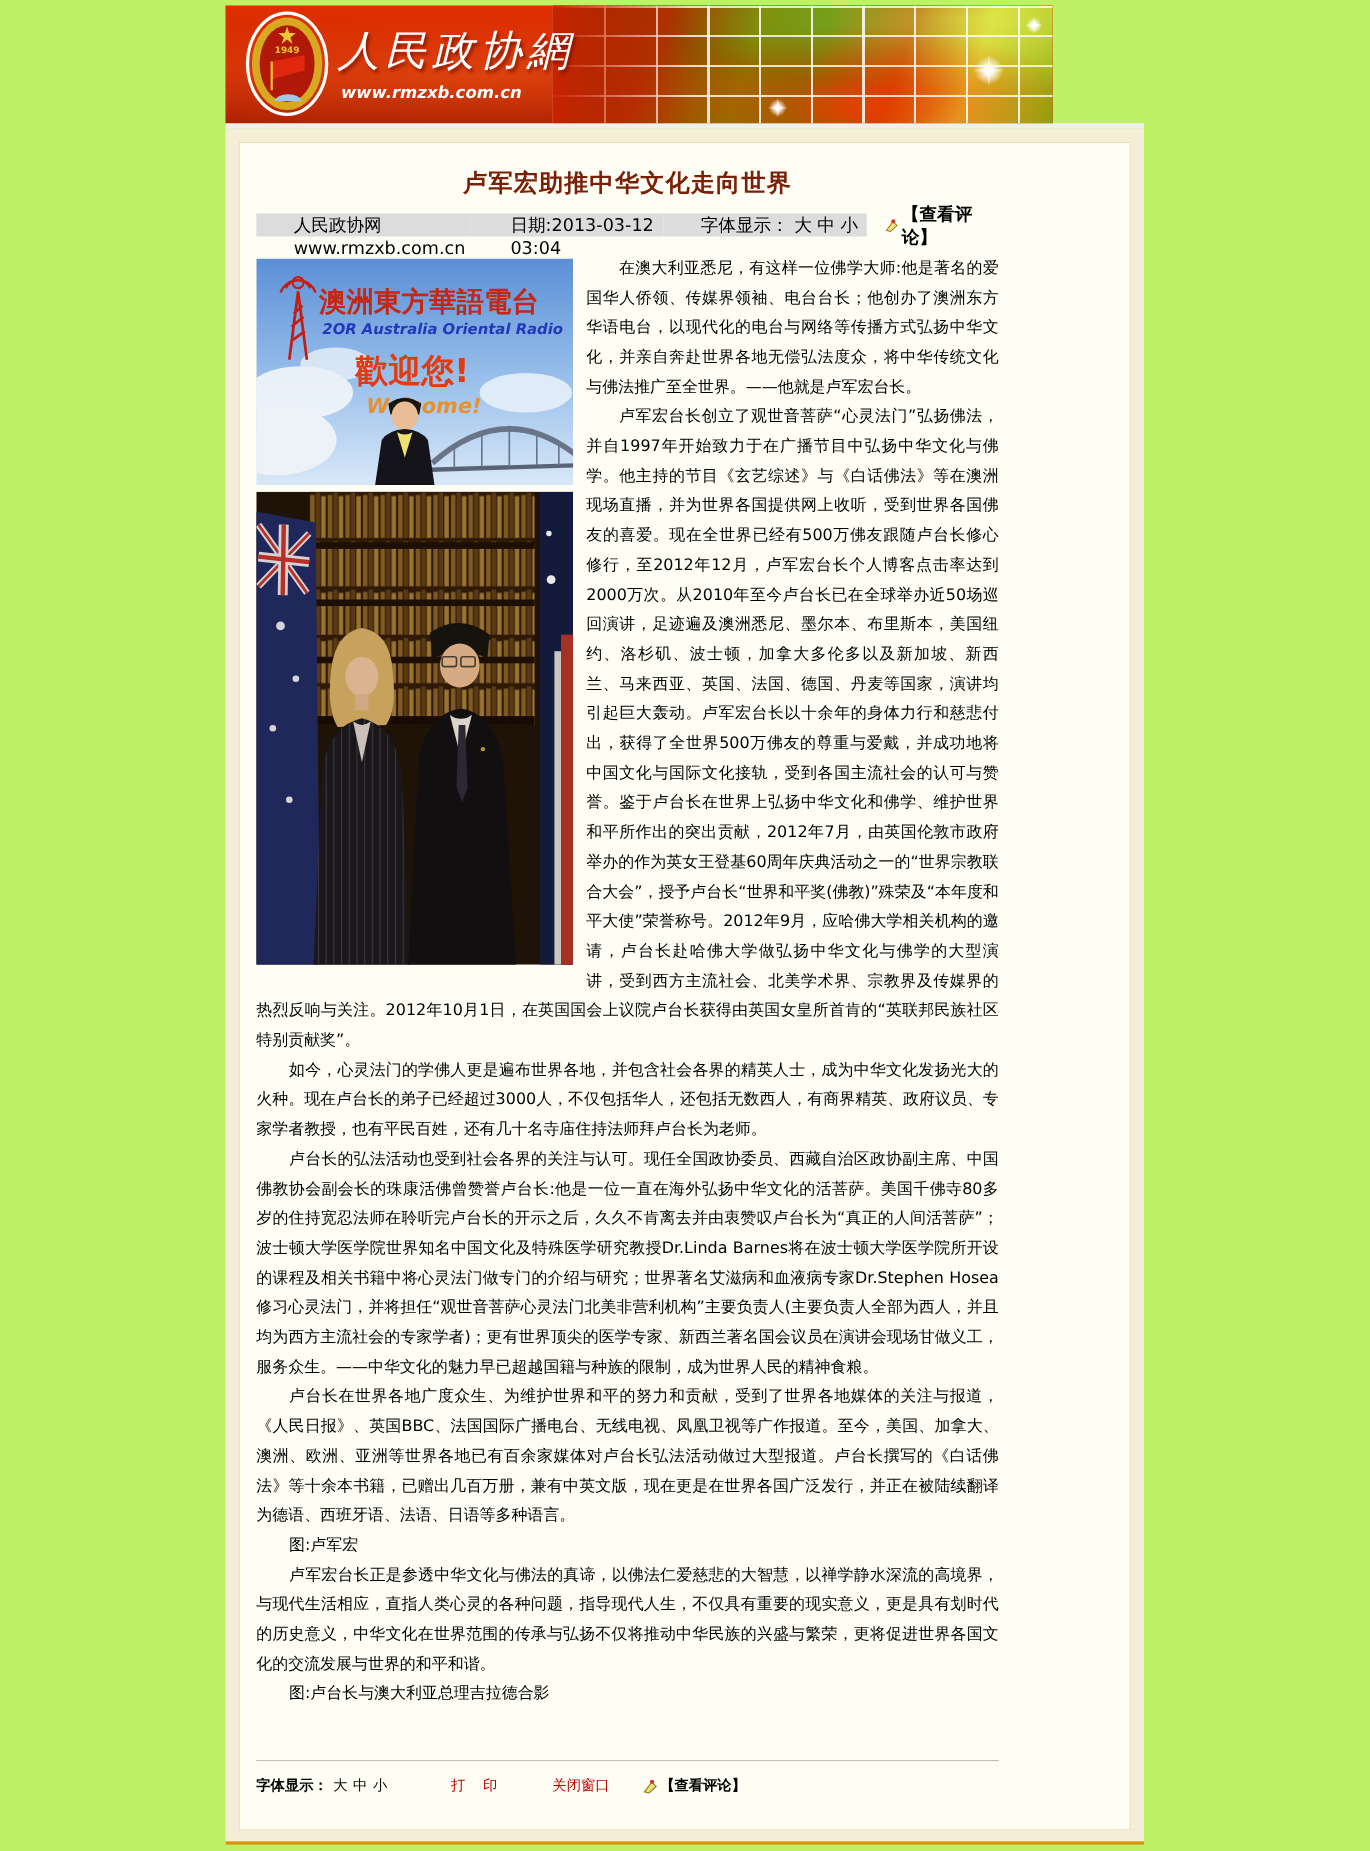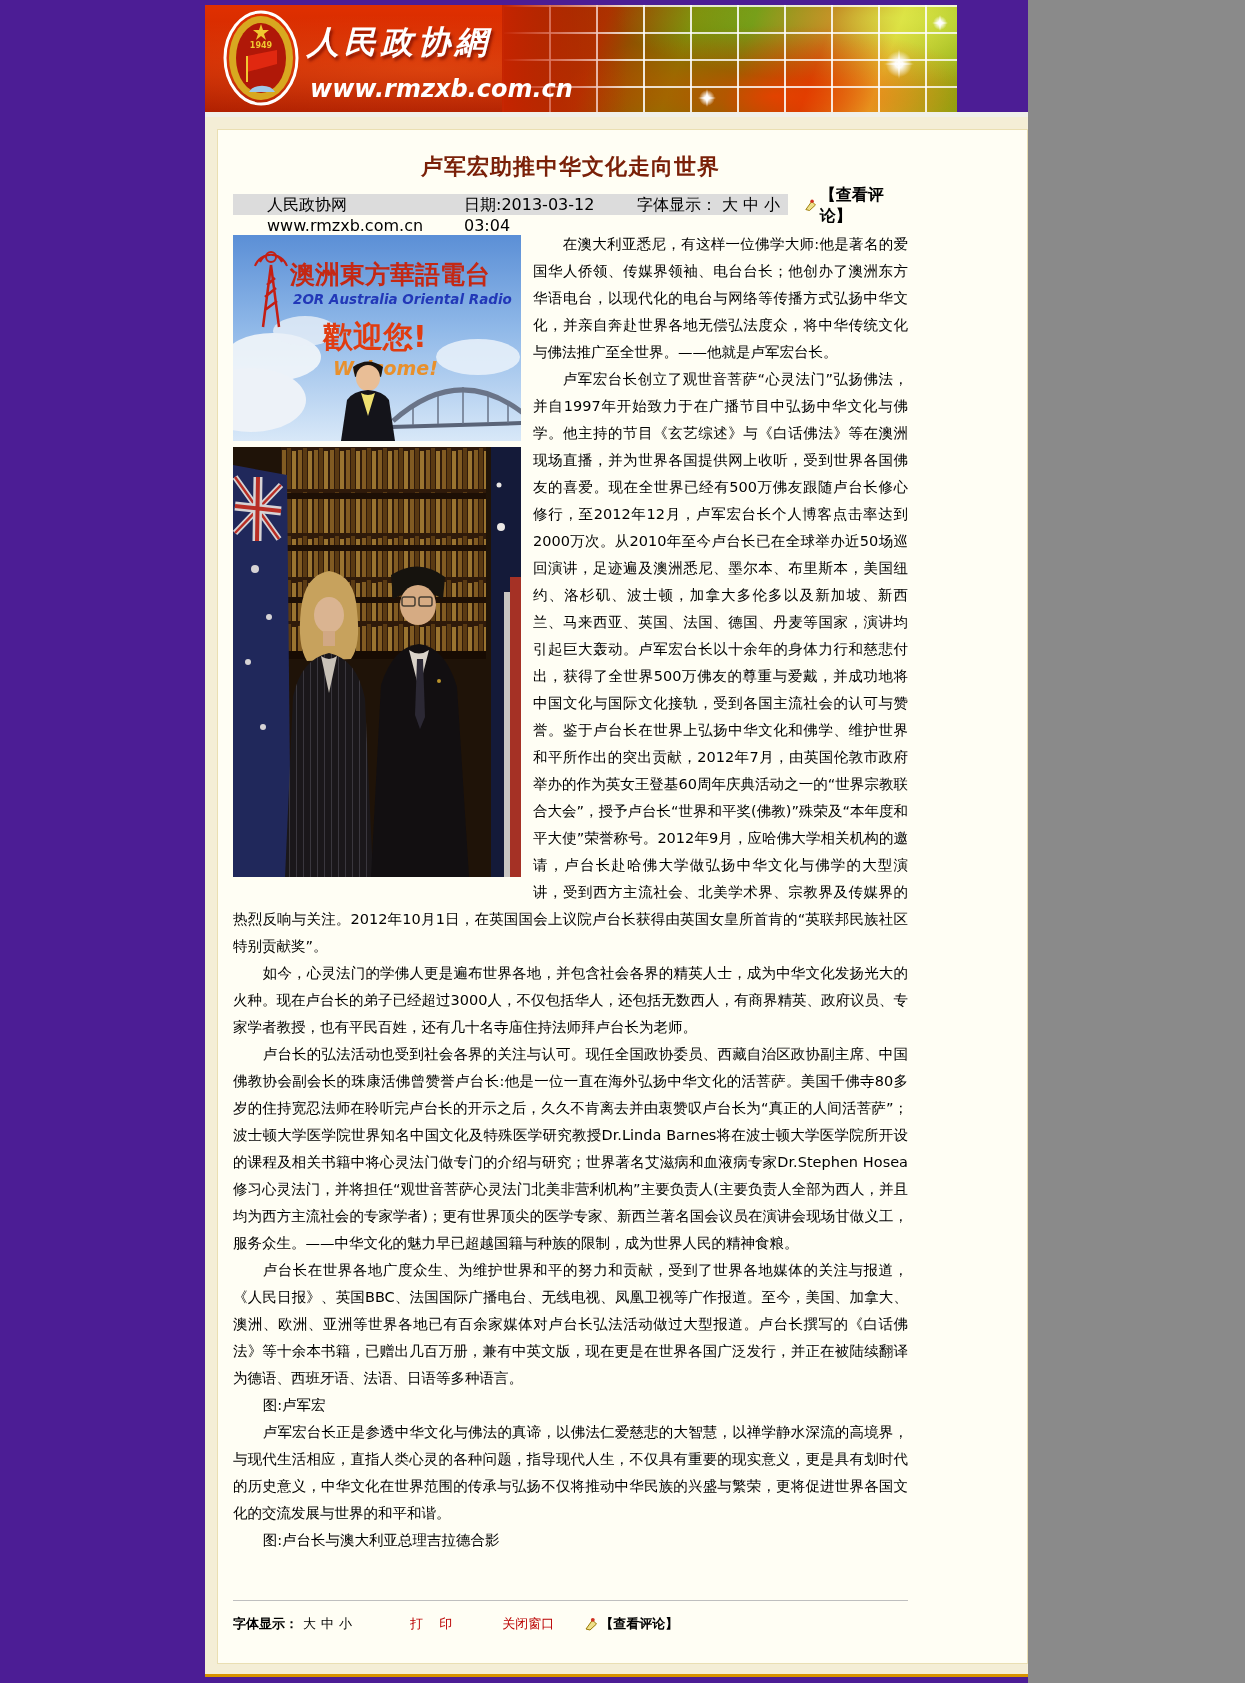--- a/index.html
+++ b/index.html
@@ -1,17 +1,17 @@
 <!DOCTYPE html>
 <html><head>
 <meta charset="utf-8">
 <style>
   html,body { margin:0; padding:0; }
   body { background:#8A8A8A; font-family:"DejaVu Sans", sans-serif; }
-  .page { width:1028px; height:1683px; overflow:hidden; background:#4c1d95; position:relative; }
+  .page { width:1245px; height:1683px; overflow:hidden; background:#bef264; position:relative; }
   .content-col { width:835px; margin-left:205px; padding-top:5px; }
 
   
   .banner { position:relative; width:752px; height:107px; overflow:hidden;
     background: radial-gradient(ellipse at 30% 60%, rgba(255,120,40,.35), transparent 60%),
                 linear-gradient(180deg,#E03000 0%,#CC2600 55%,#AE1E00 100%); }
   .banner-art { position:absolute; right:0; top:0; width:455px; height:107px;
     background:
       linear-gradient(to right,#C62400 0,rgba(198,36,0,0) 125px),
       repeating-linear-gradient(to right, rgba(255,255,255,.85) 0 2px, transparent 2px 47px),
@@ -20,23 +20,23 @@
       radial-gradient(ellipse at 85% 12%, rgba(225,255,90,.55), transparent 50%),
       linear-gradient(110deg,#7E2A00 0%,#A83400 22%,#6E7E00 40%,#4E7A00 52%,#B04000 68%,#D8C830 82%,#86A810 100%); }
   .sparkle { position:absolute; background:radial-gradient(circle, rgba(255,255,255,.95) 0 18%, rgba(255,255,255,0) 62%); }
   .sparkle::before,.sparkle::after { content:""; position:absolute; left:50%; top:0; width:2px; height:100%;
     background:linear-gradient(to bottom, transparent, #fff 50%, transparent); transform:translateX(-50%); }
   .sparkle::after { transform:translateX(-50%) rotate(90deg); }
   .s1 { width:30px; height:30px; left:382px; top:44px; }
   .s2 { width:18px; height:18px; left:196px; top:84px; }
   .s3 { width:16px; height:16px; left:430px; top:10px; }
   .emblem { position:absolute; left:18px; top:5px; }
-  .site-name { position:absolute; left:102px; top:16px; font-size:32px; font-weight:bold; font-style:italic;
+  .site-name { position:absolute; left:102px; top:16px; font-size:38px; font-weight:normal; font-style:italic;
     color:#fff; letter-spacing:5px; text-shadow:2px 3px 3px rgba(90,0,0,.6); white-space:nowrap;text-align:center; }
-  .site-url { position:absolute; left:105px; top:70px; font-size:24px; font-weight:bold; font-style:italic; color:#fff; }
+  .site-url { position:absolute; left:105px; top:70px; font-size:15px; font-weight:bold; font-style:italic; color:#fff; }
 
   .mid-strip { width:835px; height:5px; background:#F0F0EA; }
 
   
   .wrapper { width:835px; box-sizing:border-box; background:#F4EED6; border-bottom:3px solid #D89400; padding:12px 12px 10px; }
   .inner { background:#FFFEF4; border:1px solid #EADFB2; padding:14px 0 26px; }
   .article-col { width:675px; margin-left:15px; }
 
   h1.title { margin:8px 0 12px; text-align:center; font-size:22px; font-weight:bold; color:#7A2008; letter-spacing:1px; }
 

